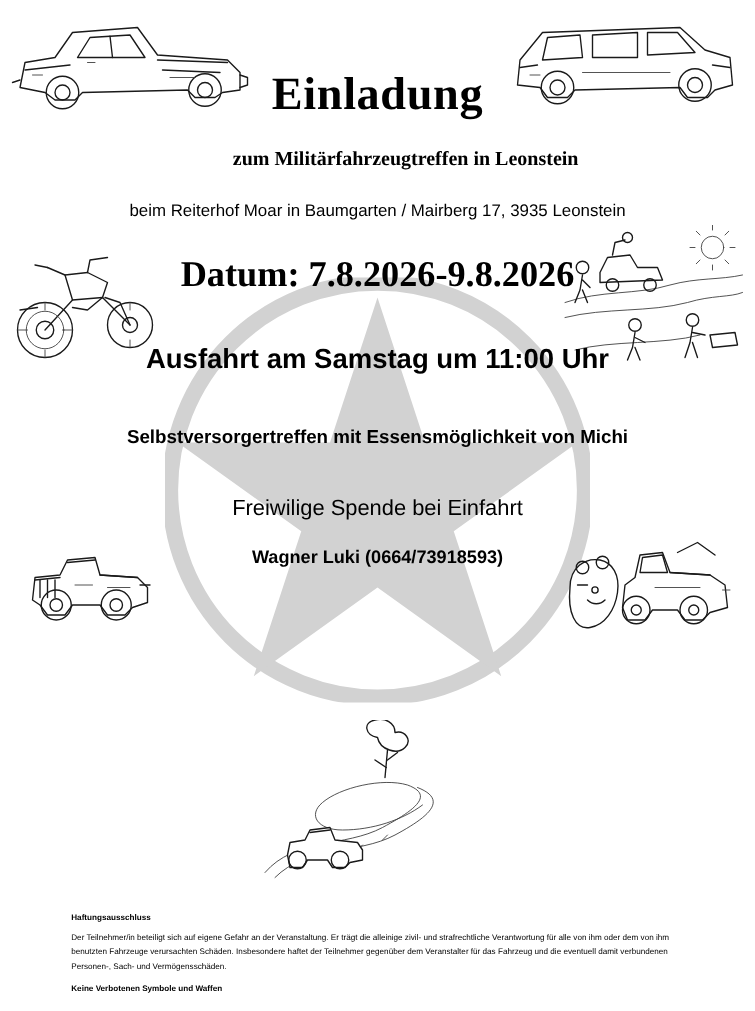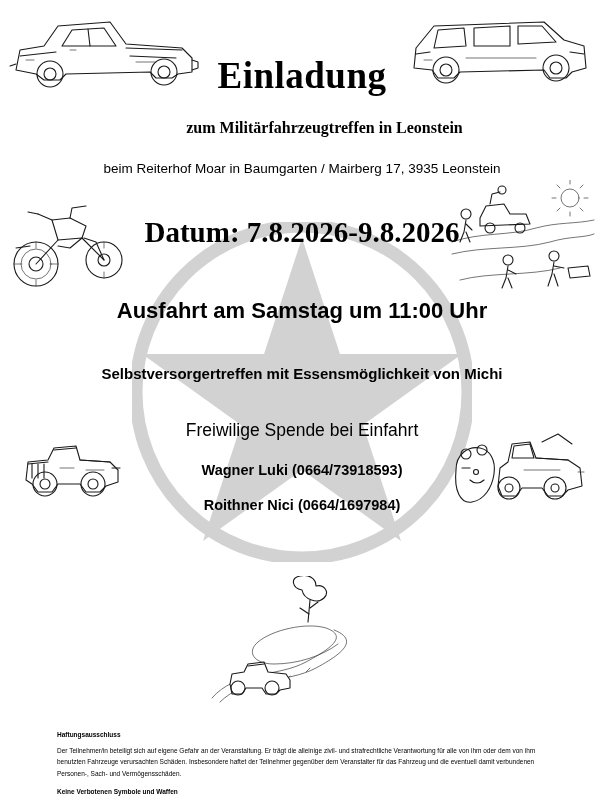--- a/index.html
+++ b/index.html
@@ -61,21 +61,21 @@
     font-size: 13.5px;
     margin: 0;
     padding-top: 24px;
     font-weight: 400;
   }
 
   .date {
     font-family: "Liberation Serif", serif;
     font-weight: bold;
     font-size: 29px;
-    margin: 12px;
+    margin: 0;
     padding-top: 28px;
   }
 
   .departure {
     font-size: 22px;
     font-weight: bold;
     margin: 0;
     padding-top: 37px;
   }
 
@@ -351,21 +351,20 @@
 
   <div class="content">
     <h1 class="title">Einladung</h1>
     <h2 class="subtitle">zum Militärfahrzeugtreffen in Leonstein</h2>
     <p class="address">beim Reiterhof Moar in Baumgarten / Mairberg 17, 3935 Leonstein</p>
     <p class="date">Datum: 7.8.2026-9.8.2026</p>
     <p class="departure">Ausfahrt am Samstag um 11:00 Uhr</p>
     <p class="catering">Selbstversorgertreffen mit Essensmöglichkeit von Michi</p>
     <p class="donation">Freiwilige Spende bei Einfahrt</p>
     <p class="contact">Wagner Luki (0664/73918593)</p>
-    <p class="contact second">Roithner Nici (0664/1697984)</p>
   </div>
 
   <div class="disclaimer">
     <p class="disclaimer-title">Haftungsausschluss</p>
     <p class="disclaimer-body">Der Teilnehmer/in beteiligt sich auf eigene Gefahr an der Veranstaltung. Er trägt die alleinige zivil- und strafrechtliche Verantwortung für alle von ihm oder dem von ihm benutzten Fahrzeuge verursachten Schäden. Insbesondere haftet der Teilnehmer gegenüber dem Veranstalter für das Fahrzeug und die eventuell damit verbundenen Personen-, Sach- und Vermögensschäden.</p>
     <p class="disclaimer-note">Keine Verbotenen Symbole und Waffen</p>
   </div>
 
 </div>
 

